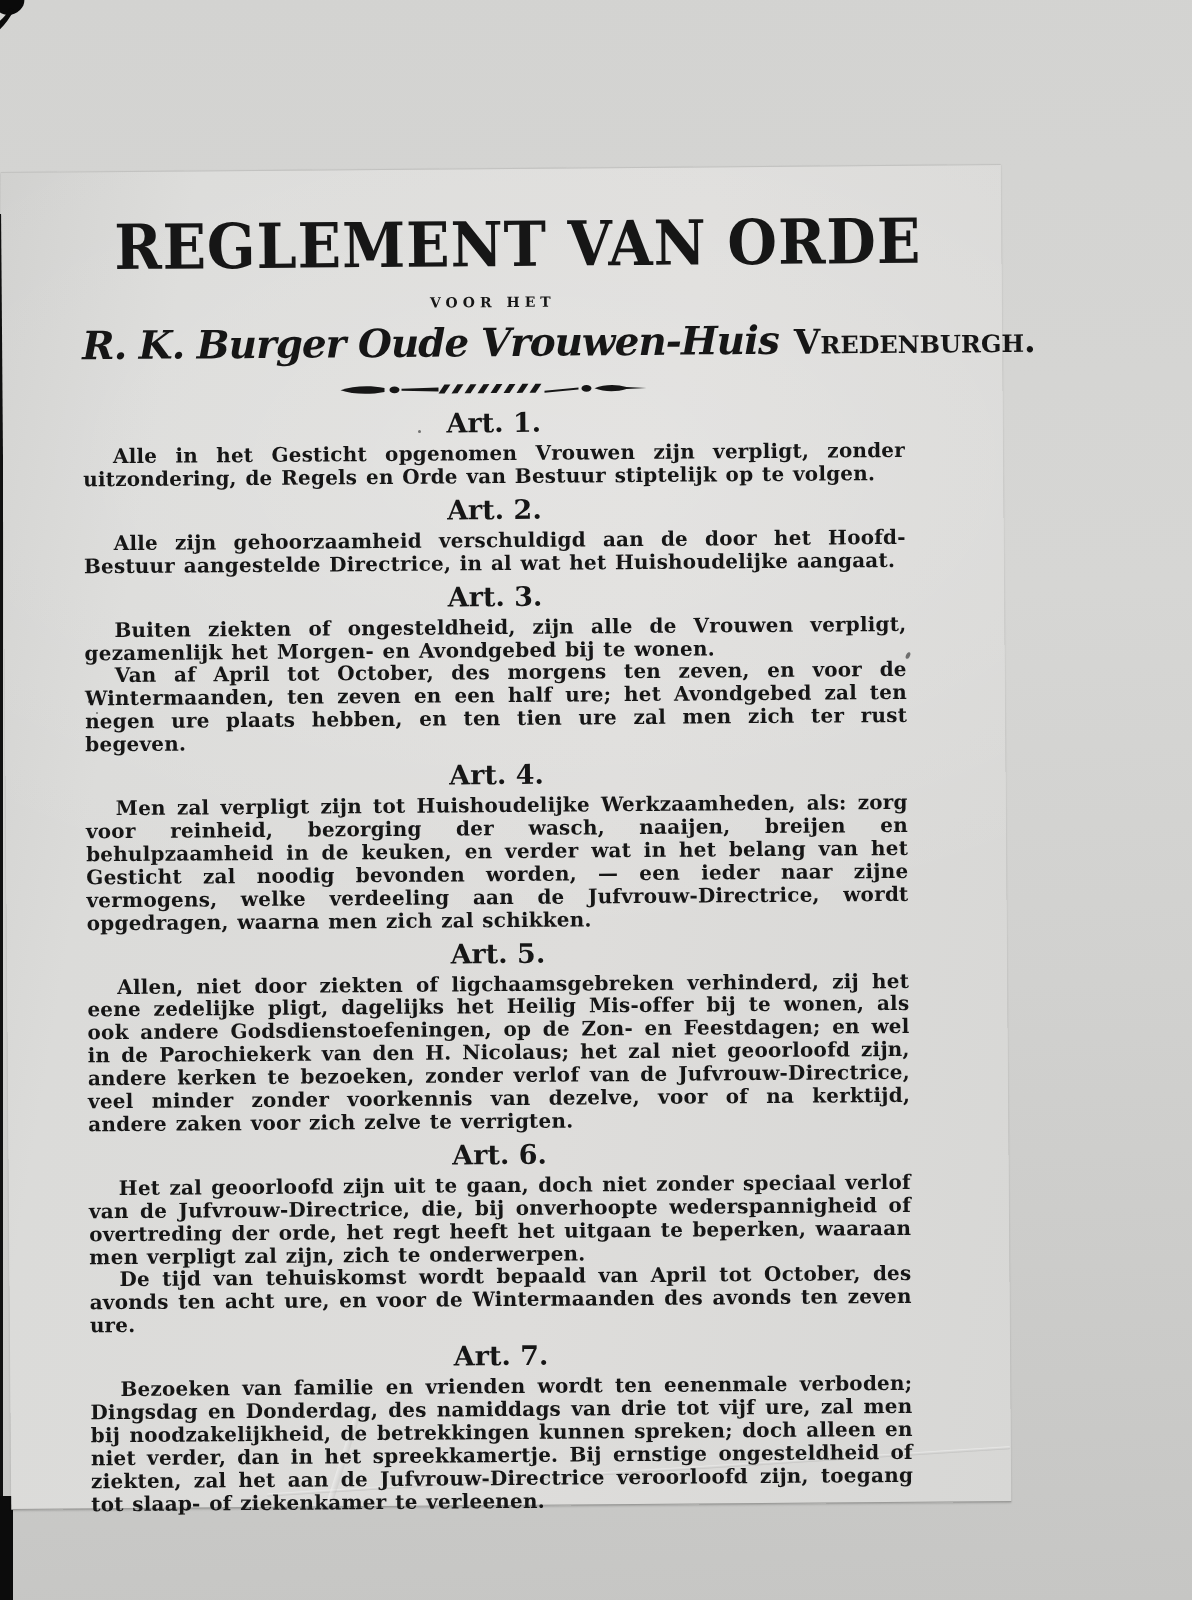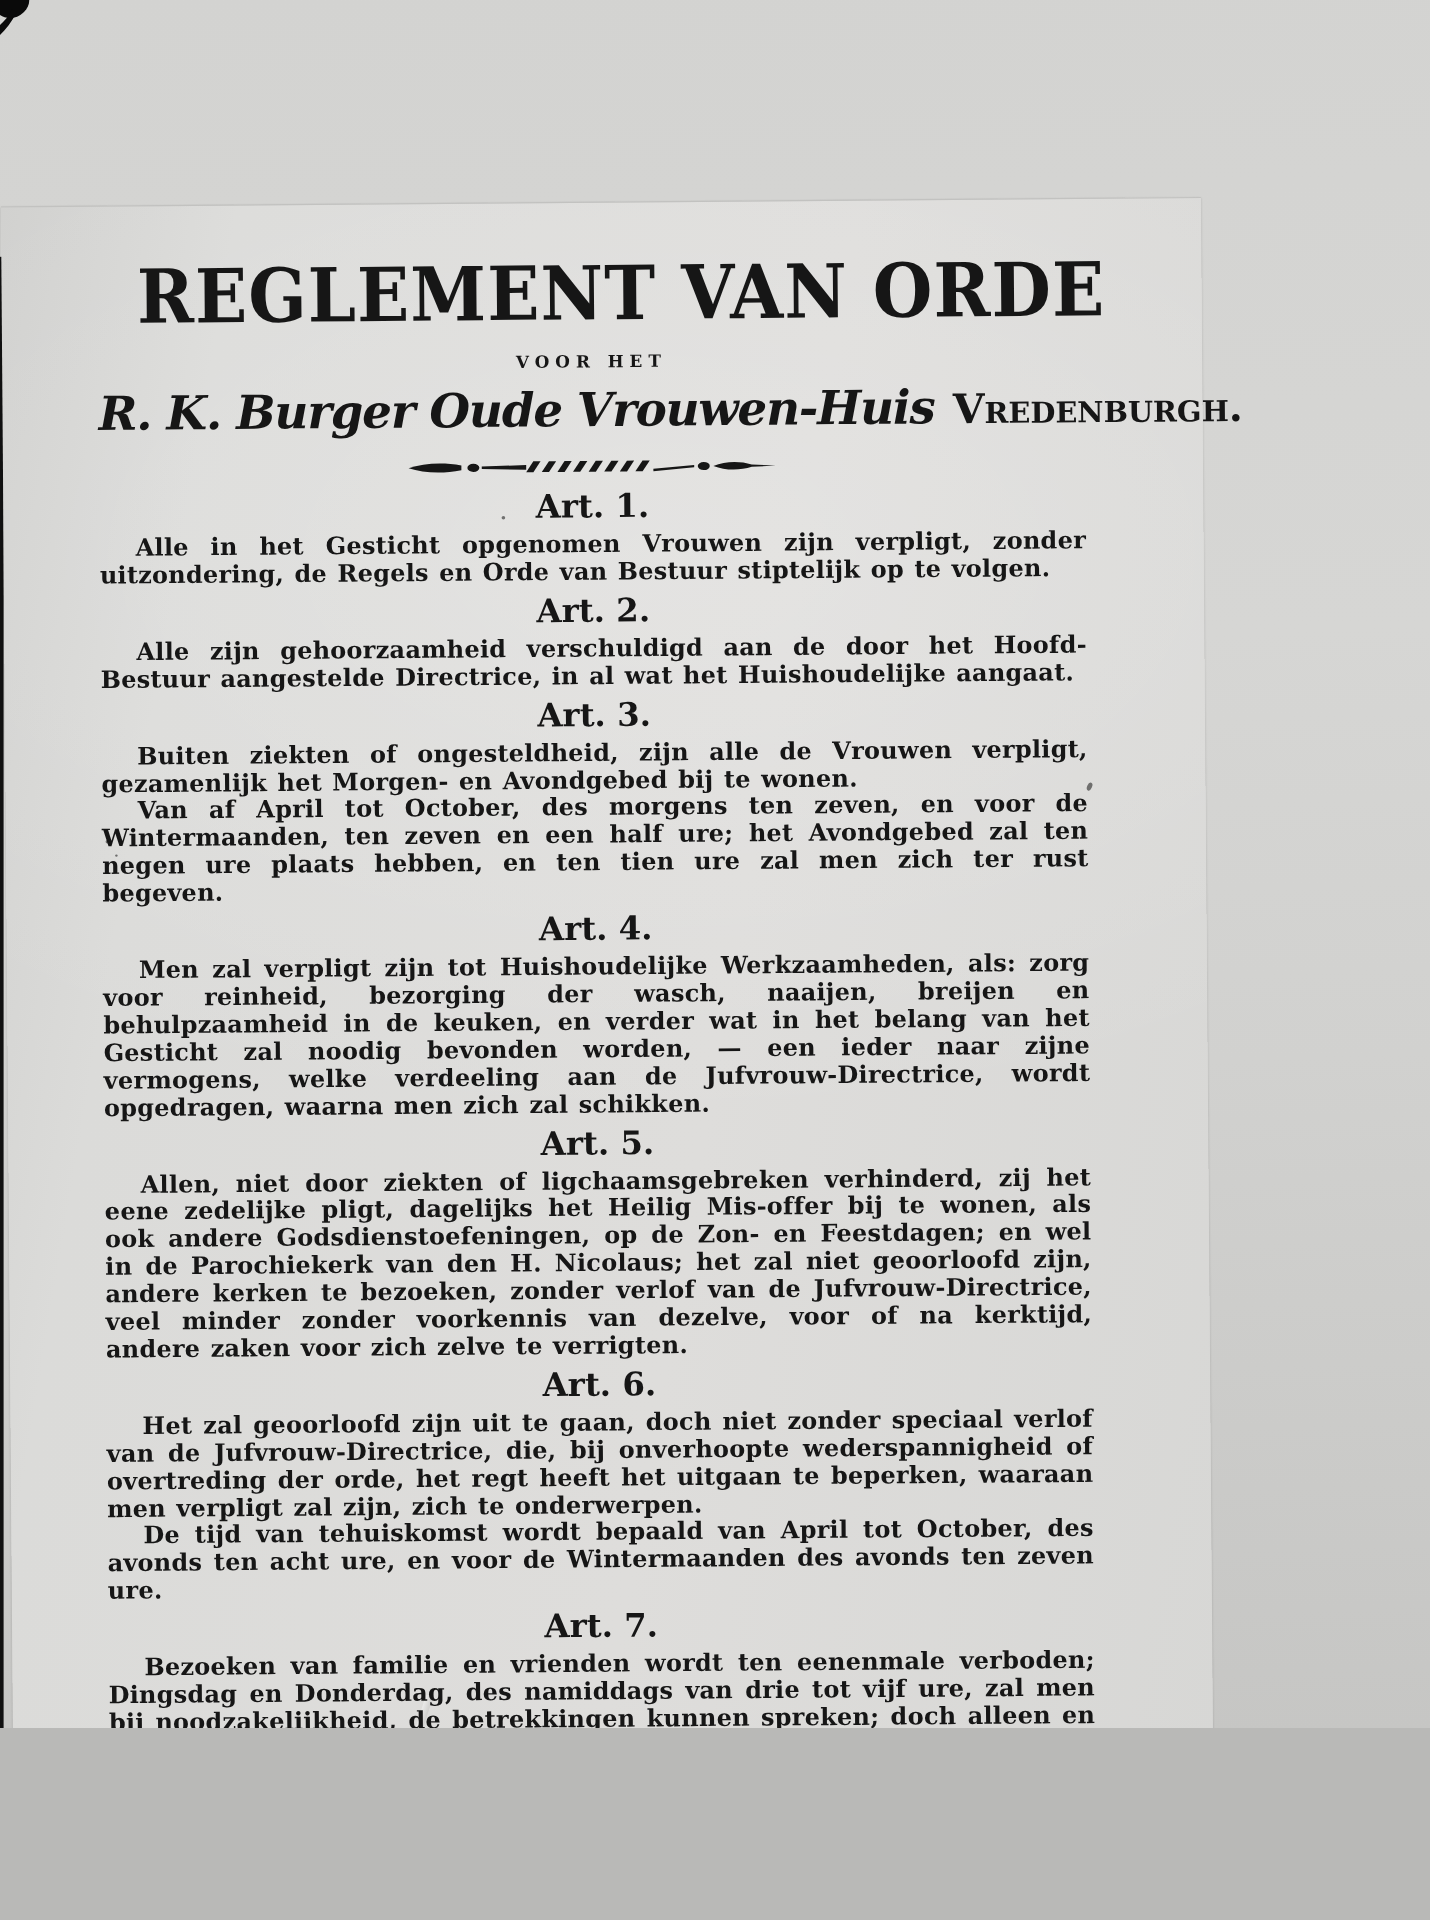--- a/index.html
+++ b/index.html
@@ -1,18 +1,18 @@
 <!DOCTYPE html>
 <html><head>
 <meta charset="utf-8">
 <style>
   html,body{margin:0;padding:0;background:#b9b9b7;}
   .stage{
     position:relative;
-    width:1192px;height:1440px;
+    width:1192px;height:1600px;
     margin:0 auto;
     overflow:hidden;
     background:linear-gradient(178deg,#d3d3d1 0%,#d6d6d4 38%,#d1d1cf 62%,#c6c6c4 100%);
     font-family:"DejaVu Serif","Liberation Serif",serif;
   }
   
   .edge-left{position:absolute;left:0;top:214px;width:3px;height:1386px;background:#111;}
   .edge-left-bottom{position:absolute;left:0;top:1496px;width:13px;height:104px;background:#0c0c0c;}
   .ink-blot{position:absolute;left:-2px;top:-4px;}
   .speck{position:absolute;background:rgba(20,20,20,.55);border-radius:50%;}

